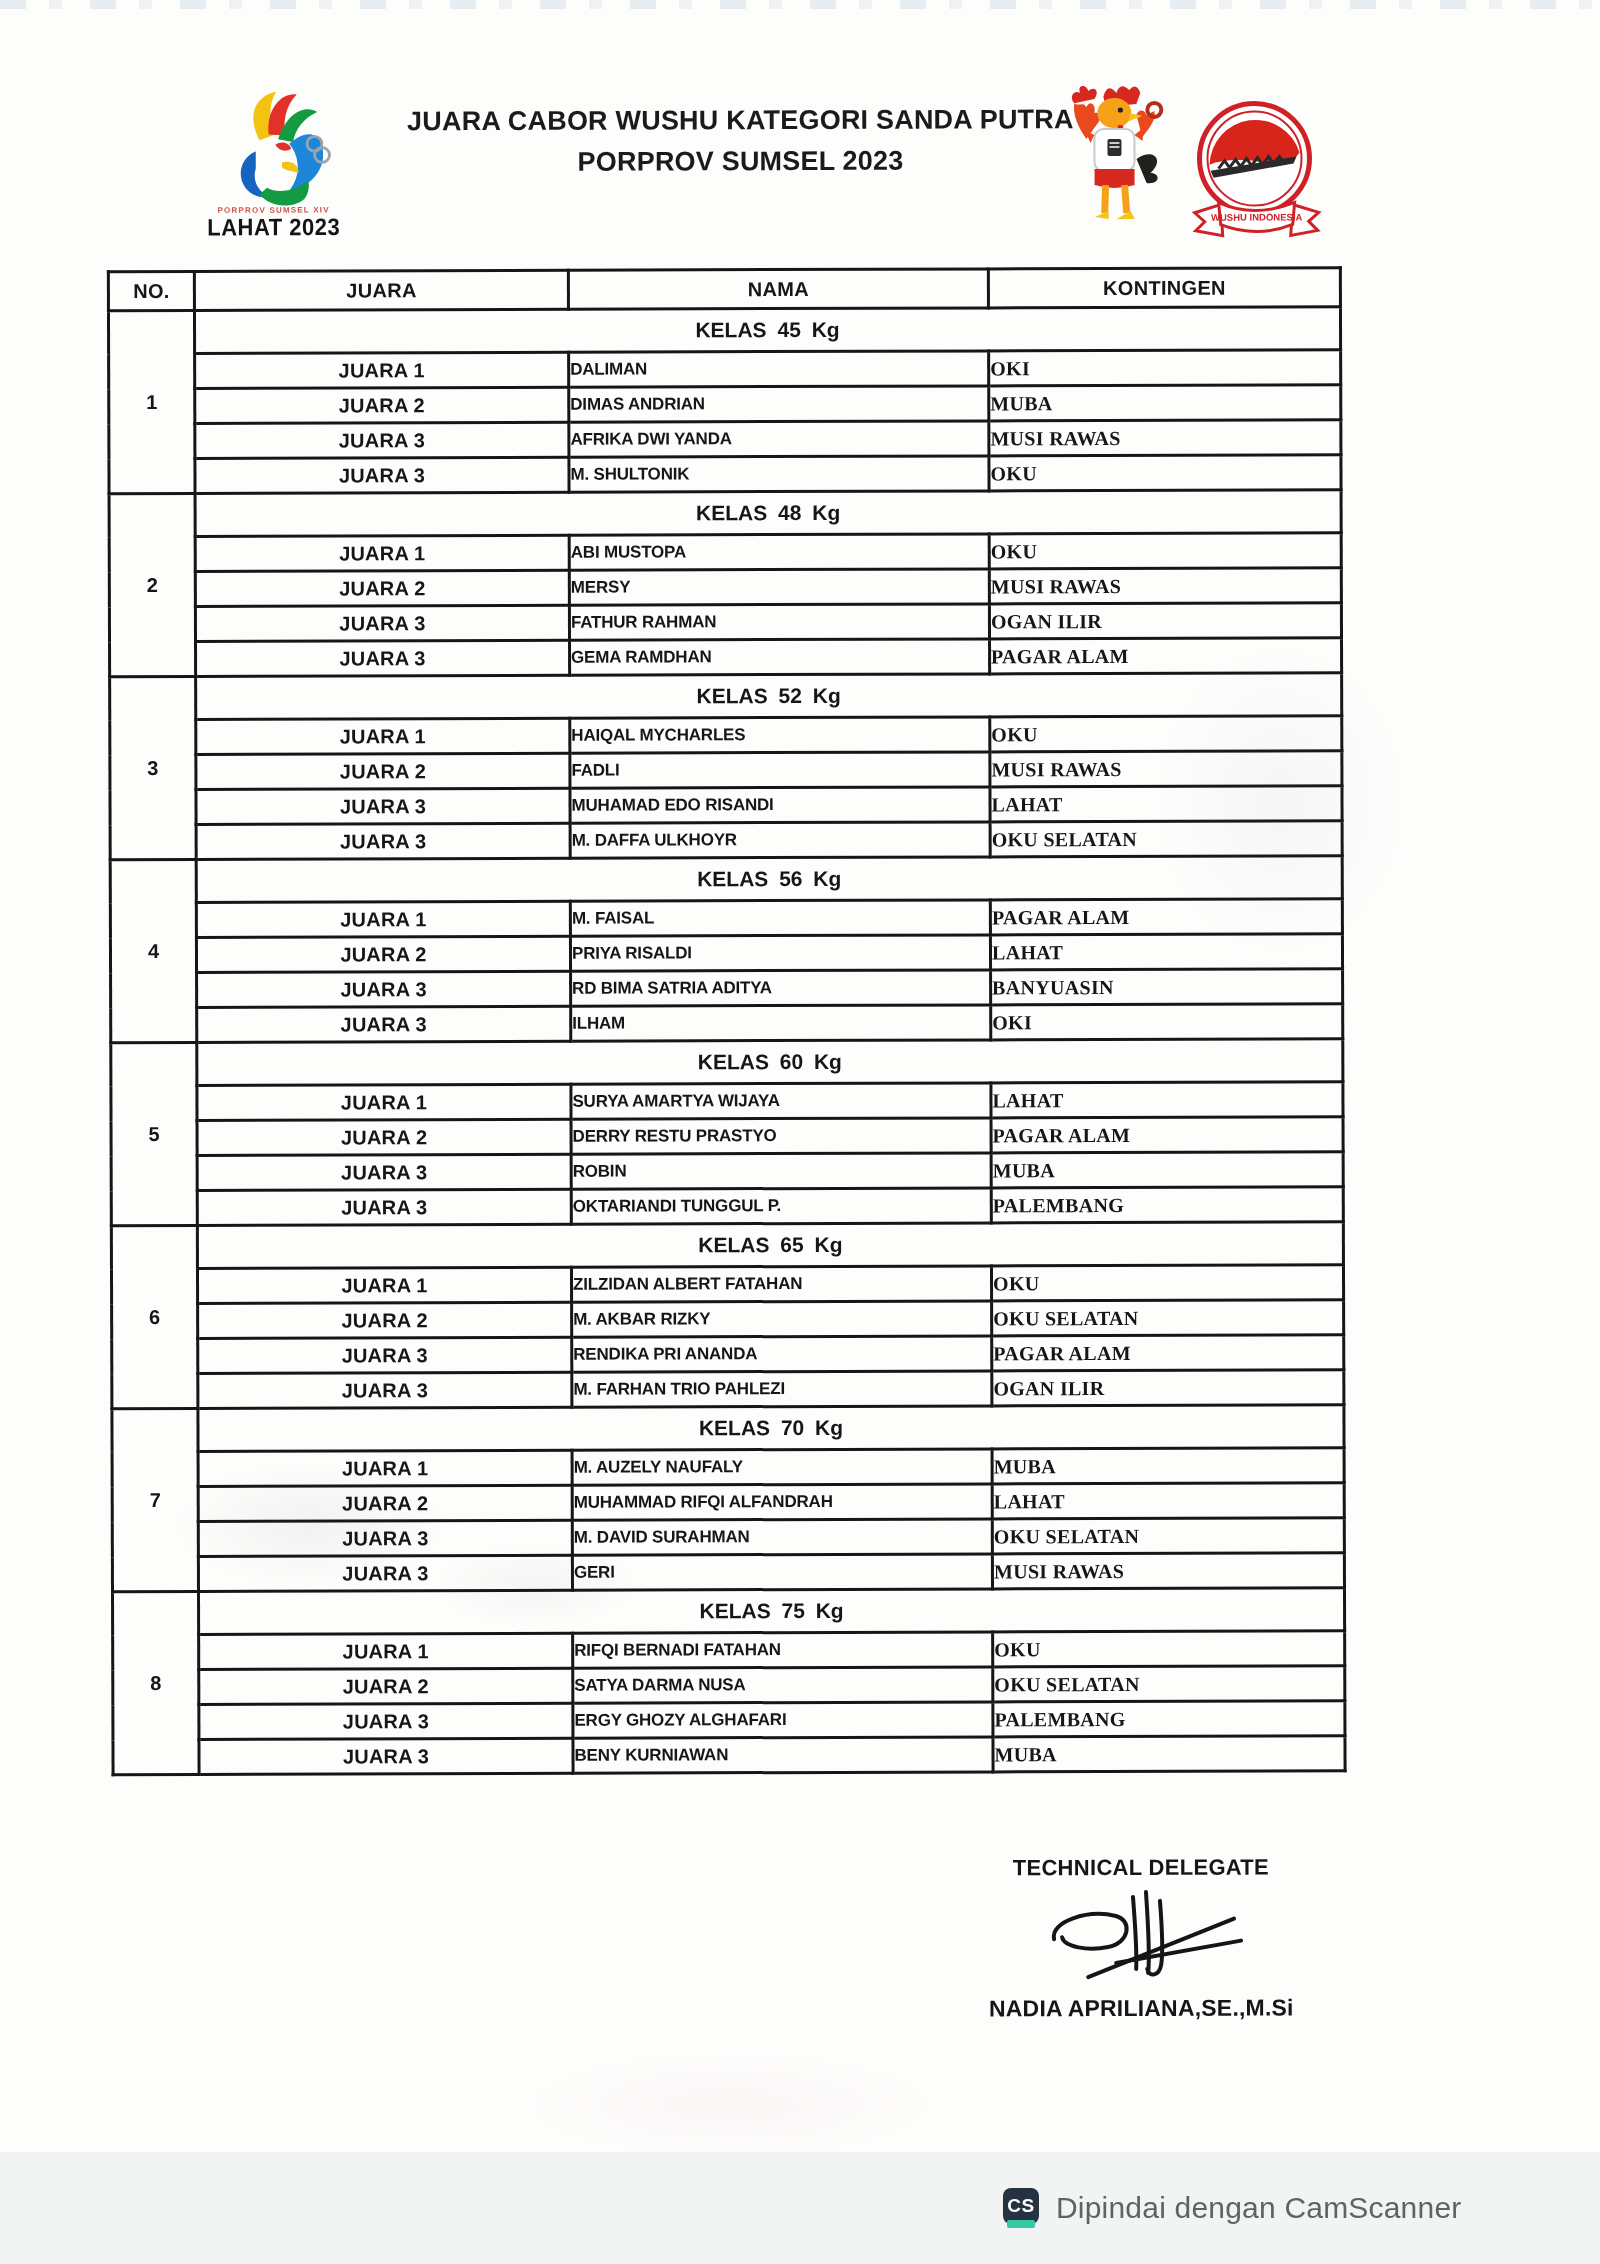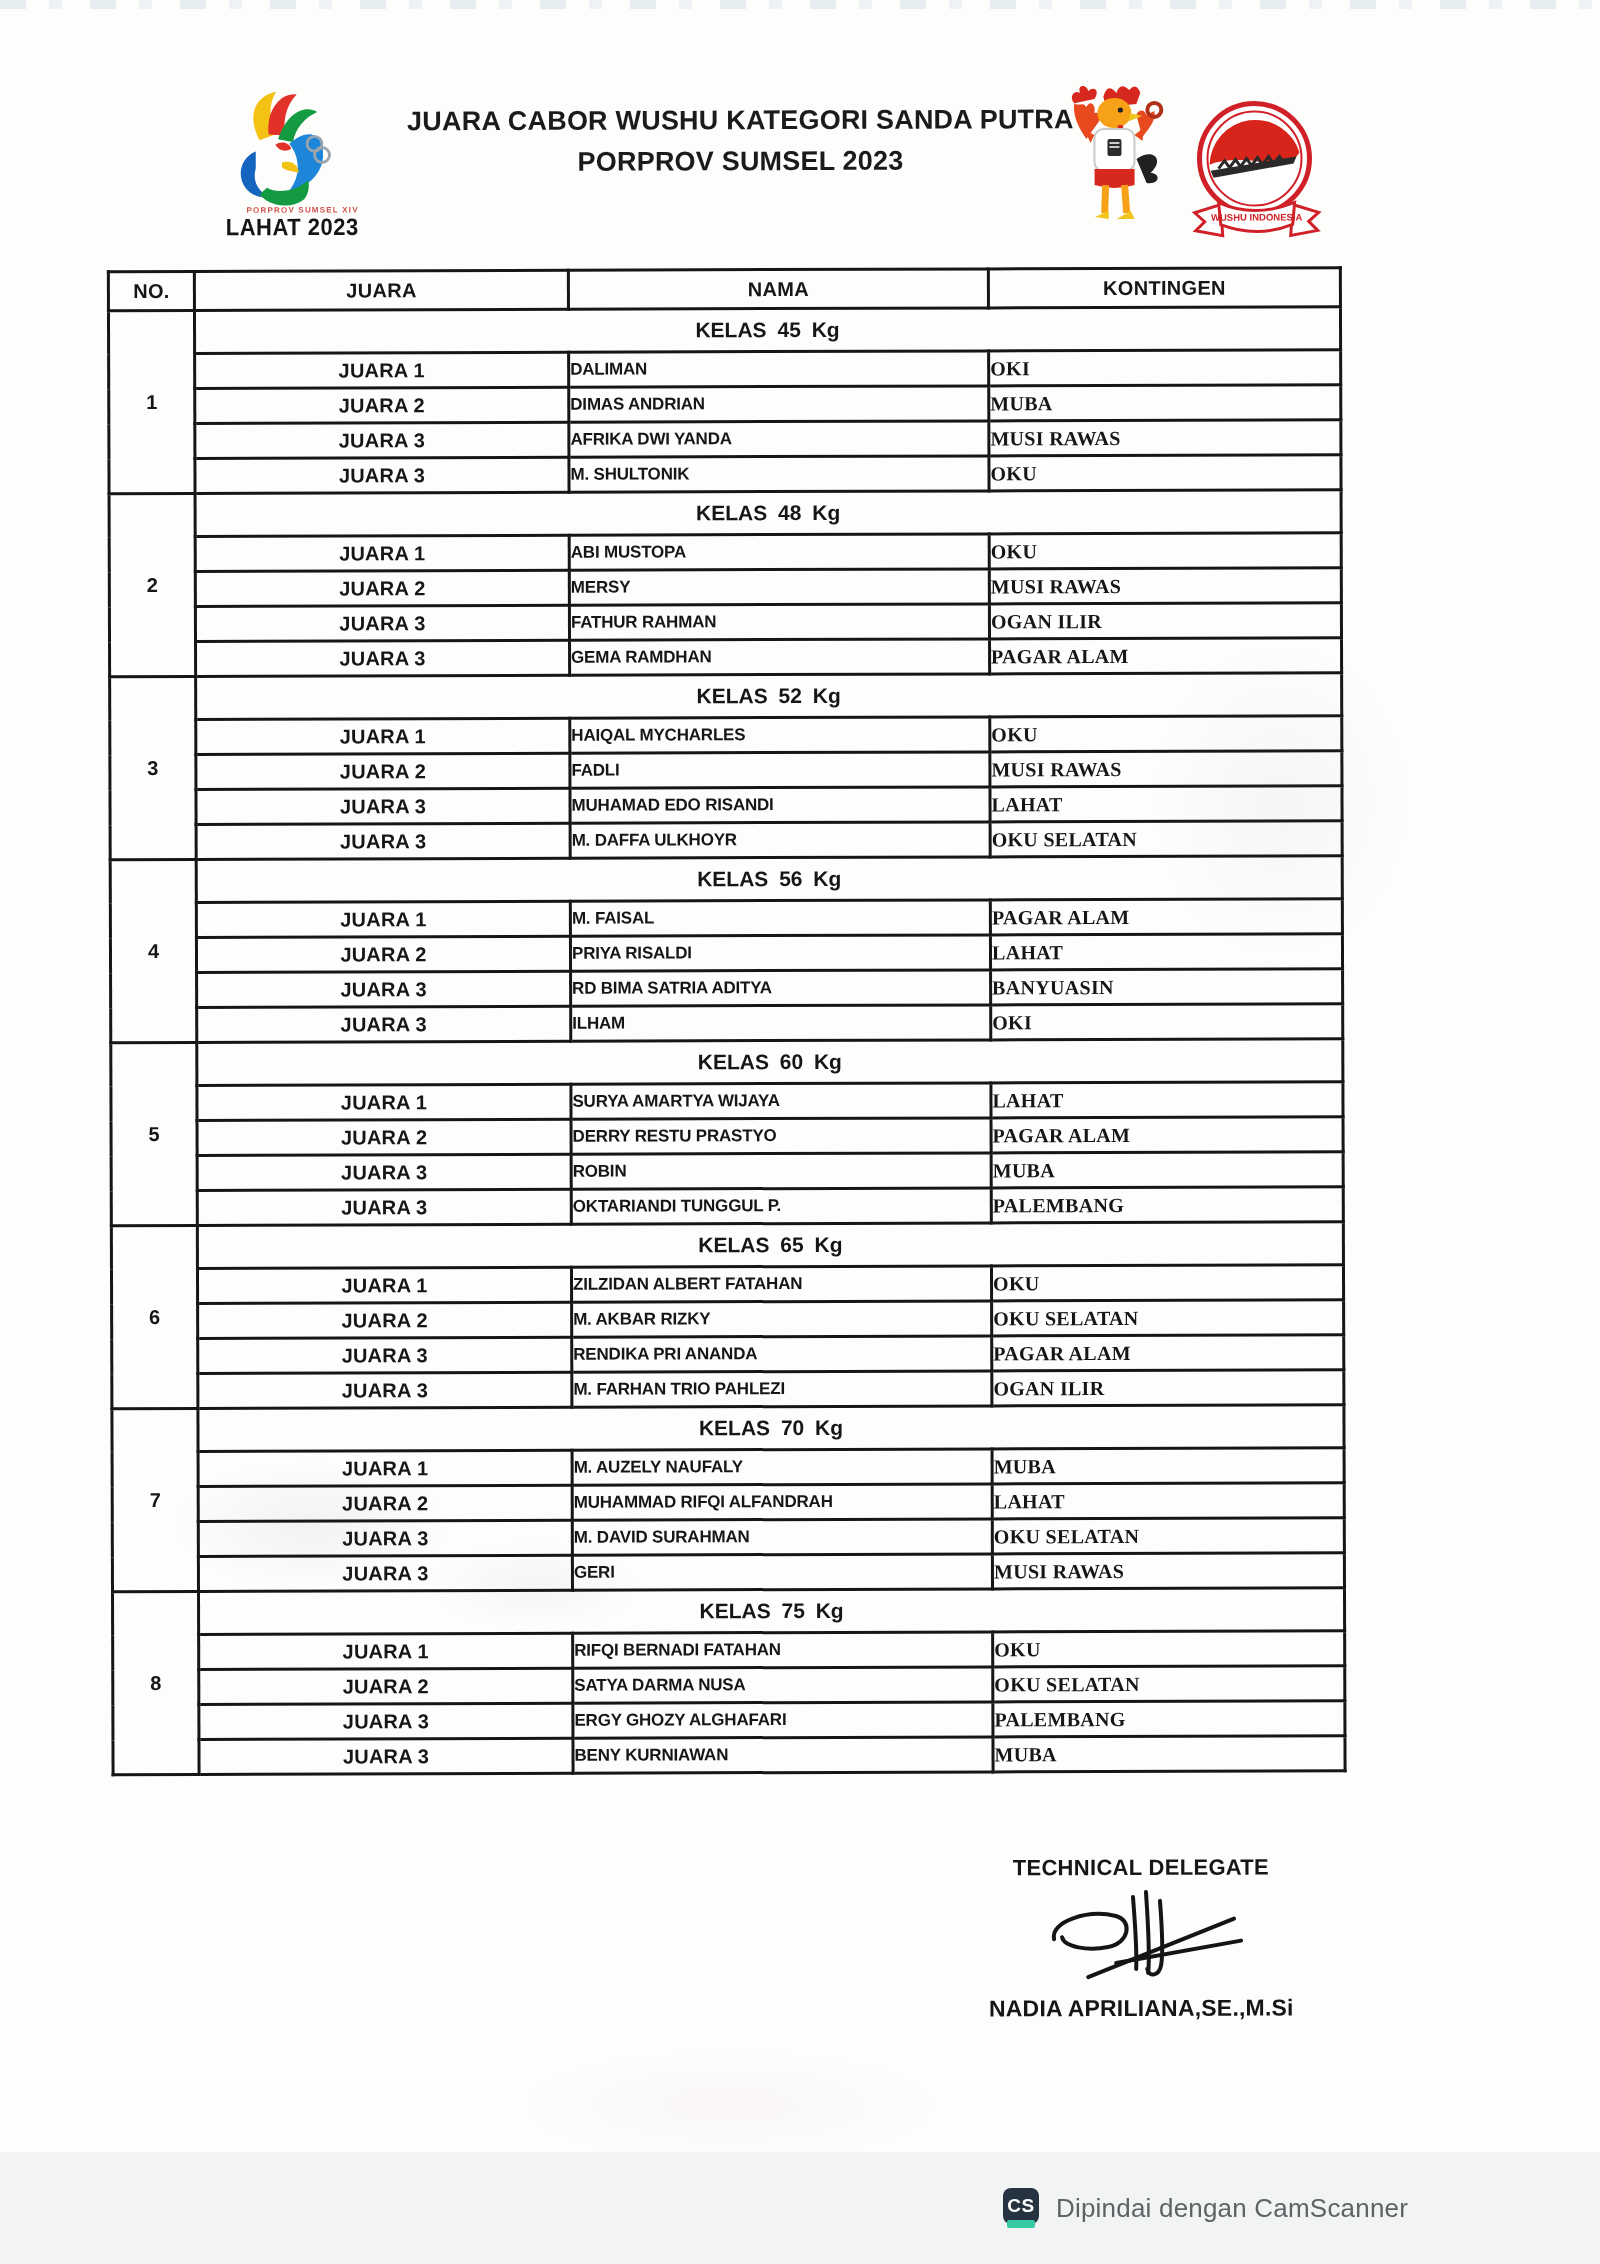--- a/index.html
+++ b/index.html
@@ -5,21 +5,21 @@
   html,body{margin:0;padding:0;background:#ffffff;}
   .page{position:relative;width:1600px;height:2264px;background:#fdfdfc;overflow:hidden;
         font-family:"Liberation Sans",sans-serif;color:#161616;padding-left:22px;}
   .top-edge-artifact{position:absolute;top:0;left:0;right:0;height:9px;opacity:.45;
         background:repeating-linear-gradient(90deg, rgba(110,150,175,.35) 0 26px, transparent 26px 49px, rgba(130,160,185,.25) 49px 62px, transparent 62px 90px);}
   .scan-content{position:absolute;inset:0;transform:rotate(-0.18deg);transform-origin:800px 0;}
 
   
   .doc-title{position:absolute;top:100px;left:280px;width:920px;text-align:center;
         font-weight:bold;font-size:27px;line-height:41px;letter-spacing:.2px;color:#1b1b1b;}
-  .logo-left{position:absolute;left:188px;top:84px;width:170px;text-align:right;}
+  .logo-left{position:absolute;left:188px;top:84px;width:170px;text-align:center;}
   .logo-left svg{display:block;margin:0 auto;}
   .logo-small-text{font-size:8px;font-weight:bold;color:#c8332b;letter-spacing:1.2px;opacity:.85;margin-top:-4px;white-space:nowrap;}
   .logo-big-text{font-size:22px;font-weight:bold;color:#141414;letter-spacing:.5px;transform:scaleY(1.08);}
   .mascot{position:absolute;left:1048px;top:78px;}
   .wushu-badge{position:absolute;left:1180px;top:100px;}
 
   
   .results-table{position:absolute;left:106px;top:268px;width:1232px;height:1506px;
         border-collapse:collapse;table-layout:fixed;}
   .results-table th,.results-table td{border:3px solid #161616;padding:0;overflow:hidden;white-space:nowrap;}
@@ -44,21 +44,21 @@
   .b3{left:1150px;top:640px;width:260px;height:320px;background:radial-gradient(ellipse at center, rgba(110,110,135,.05), transparent 70%);}
   .b4{left:520px;top:2050px;width:420px;height:110px;background:radial-gradient(ellipse at center, rgba(200,150,150,.06), transparent 70%);}
 
   
   .footer-strip{position:absolute;left:0;right:0;top:2152px;bottom:0;background:#f2f3f3;
         display:flex;align-items:center;}
   .cs-badge{position:relative;margin-left:1003px;width:36px;height:40px;flex:0 0 auto;}
   .cs-square{position:absolute;top:0;left:0;width:36px;height:36px;border-radius:8px;background:#253341;
         color:#ffffff;font-weight:bold;font-size:19px;display:flex;align-items:center;justify-content:center;letter-spacing:.5px;}
   .cs-bar{position:absolute;bottom:0;left:4px;width:28px;height:8px;border-radius:2px;background:#36c9a4;}
-  .footer-text{margin-left:17px;font-size:26px;color:#5f6366;letter-spacing:.2px;}
+  .footer-text{margin-left:17px;font-size:30px;color:#5f6366;letter-spacing:.2px;}
 </style>
 </head>
 <body>
 
 <div class="page">
   <div class="top-edge-artifact"></div>
 
   <div class="scan-content">
 
     <div class="doc-title">

